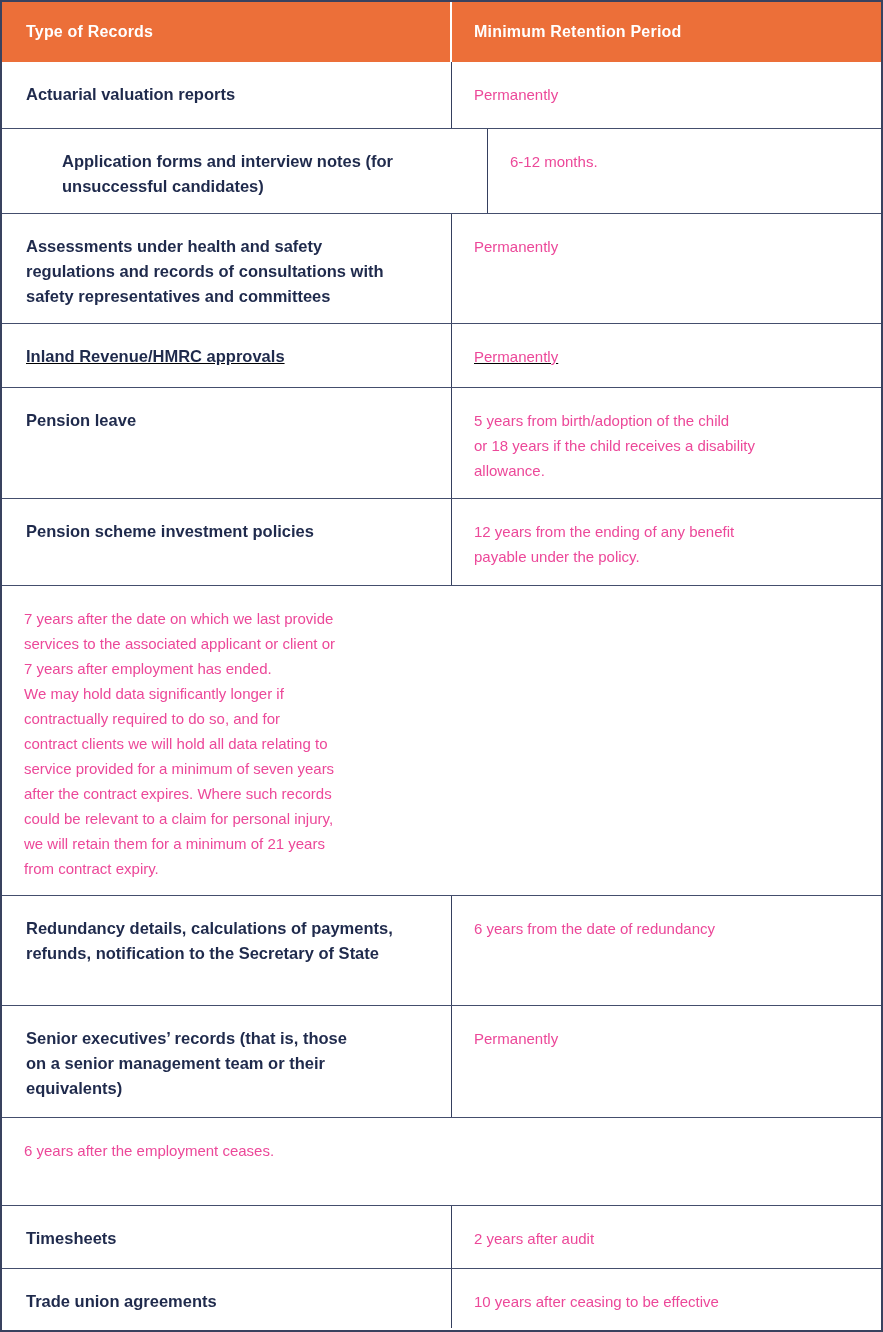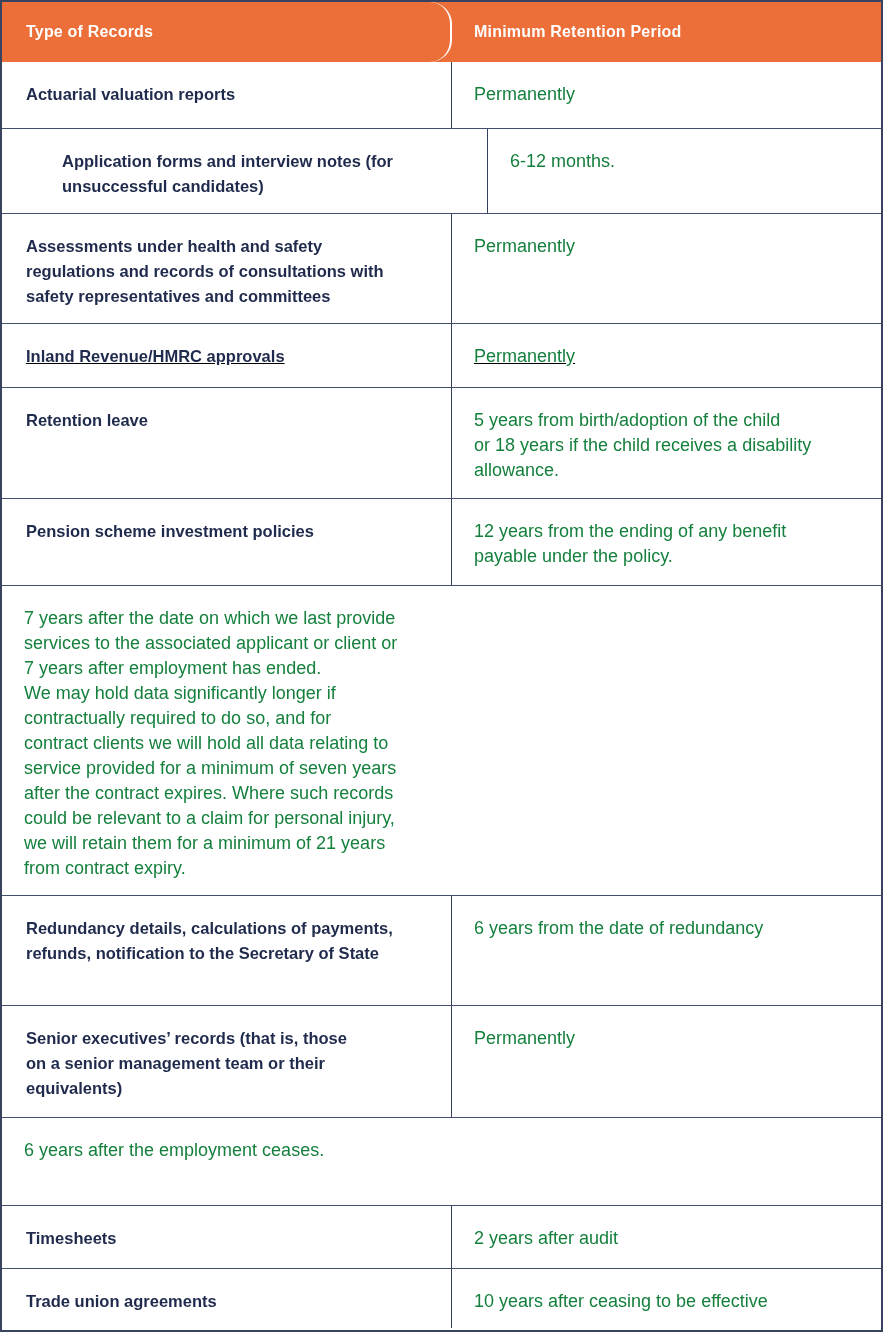--- a/index.html
+++ b/index.html
@@ -38,21 +38,20 @@
   .col-right {
     flex: 1;
   }
   .header-cell {
     color: #ffffff;
     font-weight: 700;
     font-size: 16px;
     letter-spacing: 0.2px;
     display: flex;
     align-items: center;
-    border-radius: 22px;
   }
   .header-row .col-left {
     border-right: 2px solid #ffffff;
     padding: 0 24px;
   }
   .header-row .col-right {
     padding: 0 20px 0 22px;
   }
   .body-row {
     border-top: 1.5px solid #444e6d;
@@ -67,23 +66,23 @@
     padding: 20px 24px 14px 24px;
     font-weight: 700;
     font-size: 16.5px;
     line-height: 25px;
     color: #1f2a4c;
     white-space: pre-line;
   }
   .period-cell {
     padding: 20px 20px 14px 22px;
     font-weight: 400;
-    font-size: 18px;
+    font-size: 15px;
     line-height: 25px;
-    color: #15803d;
+    color: #ec4899;
     white-space: pre-line;
   }
   
   #table-body .body-row:nth-child(1)  { min-height: 66px; }
   #table-body .body-row:nth-child(2)  { min-height: 85px; padding-left: 36px; }
   #table-body .body-row:nth-child(3)  { min-height: 110px; }
   #table-body .body-row:nth-child(4)  { min-height: 64px; text-decoration: underline; }
   #table-body .body-row:nth-child(5)  { min-height: 111px; }
   #table-body .body-row:nth-child(6)  { min-height: 87px; }
   #table-body .body-row:nth-child(7)  { min-height: 310px; }
@@ -119,21 +118,21 @@
 safety representatives and committees</div>
     <div class="cell col-right period-cell">Permanently</div>
   </div>
 
   <div class="row body-row">
     <div class="cell col-left record-cell">Inland Revenue/HMRC approvals</div>
     <div class="cell col-right period-cell">Permanently</div>
   </div>
 
   <div class="row body-row">
-    <div class="cell col-left record-cell">Retention leave</div>
+    <div class="cell col-left record-cell">Pension leave</div>
     <div class="cell col-right period-cell">5 years from birth/adoption of the child
 or 18 years if the child receives a disability
 allowance.</div>
   </div>
 
   <div class="row body-row">
     <div class="cell col-left record-cell">Pension scheme investment policies</div>
     <div class="cell col-right period-cell">12 years from the ending of any benefit
 payable under the policy.</div>
   </div>

